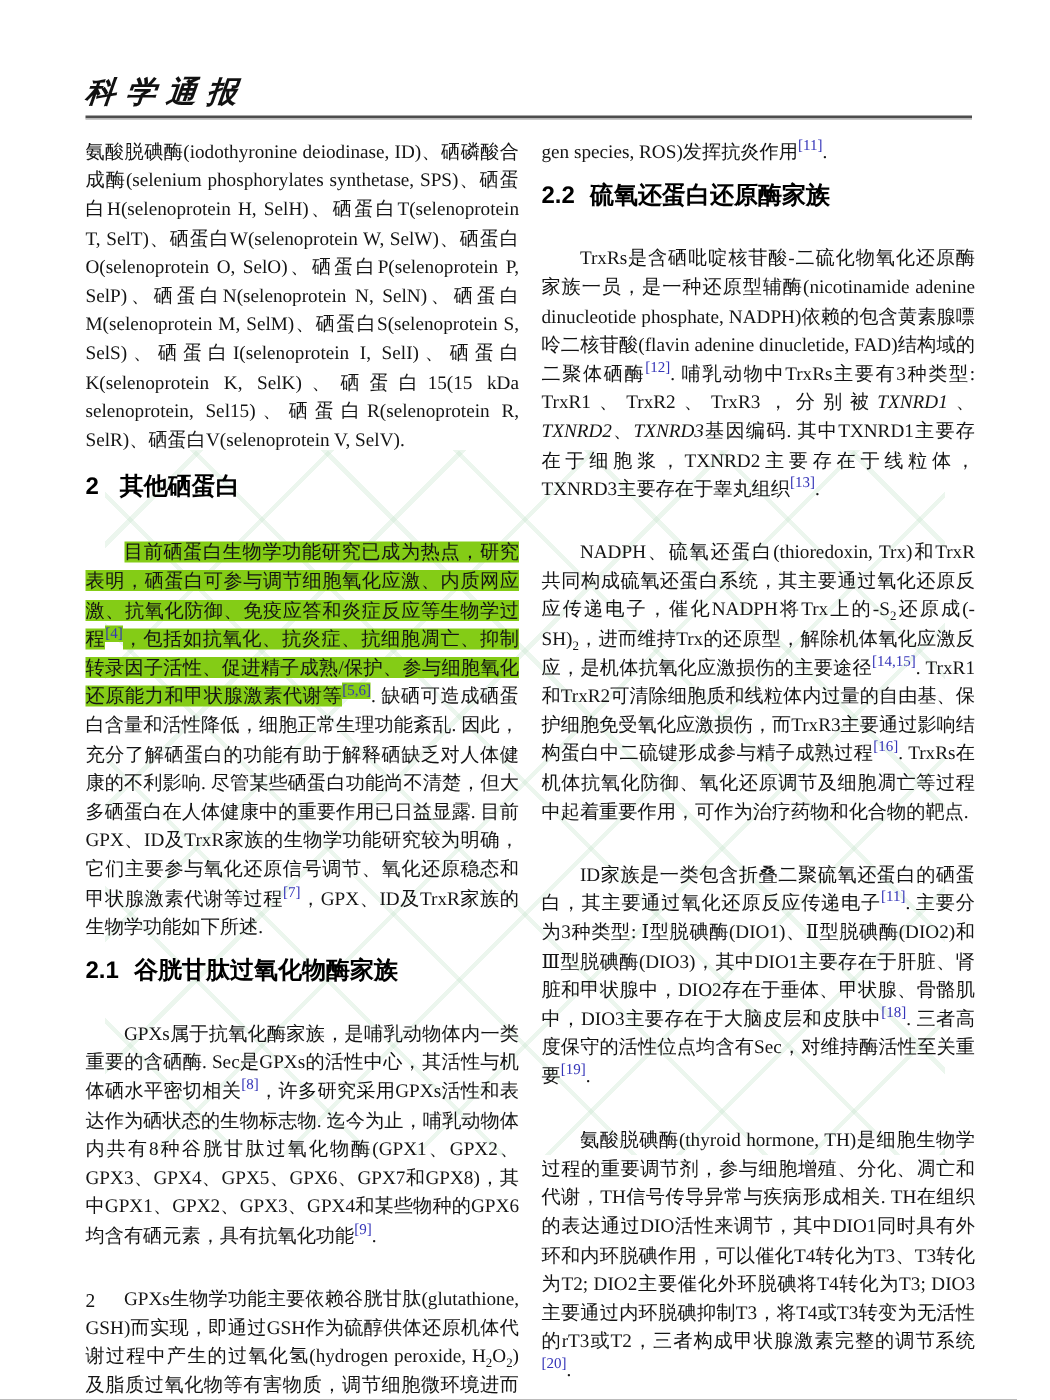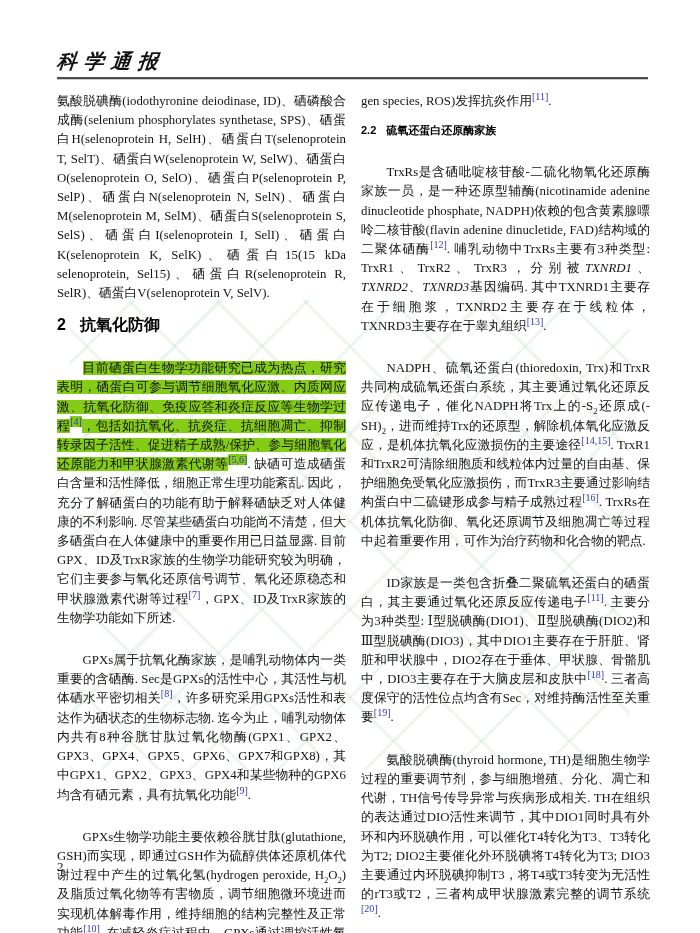--- a/index.html
+++ b/index.html
@@ -45,21 +45,21 @@
   p{margin:0;padding:0;}
   p.ind{text-indent:2em;margin-top:23px;}
   h2.sec{
     font-family:"Liberation Sans","DejaVu Sans",sans-serif;
     font-size:16px;font-weight:bold;color:#000;
     margin:11px 0 9px 0;line-height:22px;text-align:left;
   }
   h2.sec .hnum{margin-right:14px;}
   h3.subsec{
     font-family:"Liberation Sans","DejaVu Sans",sans-serif;
-    font-size:11px;font-weight:bold;color:#000;
+    font-size:16px;font-weight:bold;color:#000;
     margin:10px 0 7px 0;line-height:19px;text-align:left;
   }
   h3.subsec .hnum{margin-right:10px;}
   sup.ref{
     color:#3434b8;
     font-size:10px;
     line-height:0;
     vertical-align:super;
   }
   sub{font-size:8.6px;line-height:0;vertical-align:sub;}
@@ -77,25 +77,28 @@
 
   <div class="masthead">科学通报</div>
   <div class="header-rule"></div>
 
   <div class="watermark"></div>
 
   <div class="col col-left">
     <p class="cont"><span>氨酸脱碘酶(iodothyronine deiodinase, ID)、硒磷酸合成酶(selenium phosphorylates synthetase, SPS)、硒蛋白H(selenoprotein H, SelH)、硒蛋白T(selenoprotein T, SelT)、硒蛋白W(selenoprotein W, SelW)、硒蛋白O(selenoprotein O, SelO)、硒蛋白P(selenoprotein P, SelP)、硒蛋白N(selenoprotein N, SelN)、硒蛋白M(selenoprotein M, SelM)、硒蛋白S(selenoprotein S, SelS)、硒蛋白I(selenoprotein I, SelI)、硒蛋白K(selenoprotein K, SelK)、硒蛋白15(15 kDa selenoprotein, Sel15)、硒蛋白R(selenoprotein R, SelR)、硒蛋白V(selenoprotein V, SelV).</span></p>
 
     <h2 class="sec">
-      <span class="hnum">2</span><span>抗氧化防御</span>
+      <span class="hnum">2</span><span>其他硒蛋白</span>
     </h2>
 
     <p class="ind"><span class="hl">目前硒蛋白生物学功能研究已成为热点，研究表明，硒蛋白可参与调节细胞氧化应激、内质网应激、抗氧化防御、免疫应答和炎症反应等生物学过程</span><sup class="ref hl">[4]</sup><span class="hl">，包括如抗氧化、抗炎症、抗细胞凋亡、抑制转录因子活性、促进精子成熟/保护、参与细胞氧化还原能力和甲状腺激素代谢等</span><sup class="ref hl">[5,6]</sup><span>. 缺硒可造成硒蛋白含量和活性降低，细胞正常生理功能紊乱. 因此，充分了解硒蛋白的功能有助于解释硒缺乏对人体健康的不利影响. 尽管某些硒蛋白功能尚不清楚，但大多硒蛋白在人体健康中的重要作用已日益显露. 目前GPX、ID及TrxR家族的生物学功能研究较为明确，它们主要参与氧化还原信号调节、氧化还原稳态和甲状腺激素代谢等过程</span><sup class="ref">[7]</sup><span>，GPX、ID及TrxR家族的生物学功能如下所述.</span></p>
 
+    <h3 class="subsec">
+      <span class="hnum">2.1</span><span>谷胱甘肽过氧化物酶家族</span>
+    </h3>
 
     <p class="ind"><span>GPXs属于抗氧化酶家族，是哺乳动物体内一类重要的含硒酶. Sec是GPXs的活性中心，其活性与机体硒水平密切相关</span><sup class="ref">[8]</sup><span>，许多研究采用GPXs活性和表达作为硒状态的生物标志物. 迄今为止，哺乳动物体内共有8种谷胱甘肽过氧化物酶(GPX1、GPX2、GPX3、GPX4、GPX5、GPX6、GPX7和GPX8)，其中GPX1、GPX2、GPX3、GPX4和某些物种的GPX6均含有硒元素，具有抗氧化功能</span><sup class="ref">[9]</sup><span>.</span></p>
     <p class="ind"><span>GPXs生物学功能主要依赖谷胱甘肽(glutathione, GSH)而实现，即通过GSH作为硫醇供体还原机体代谢过程中产生的过氧化氢(hydrogen peroxide, H</span><sub>2</sub><span>O</span><sub>2</sub><span>)及脂质过氧化物等有害物质，调节细胞微环境进而实现机体解毒作用，维持细胞的结构完整性及正常功能</span><sup class="ref">[10]</sup><span>. 在减轻炎症过程中，GPXs通过调控活性氧(reactive oxy-</span></p>
   </div>
 
   <div class="col col-right">
     <p class="cont"><span>gen species, ROS)发挥抗炎作用</span><sup class="ref">[11]</sup><span>.</span></p>
 
     <h3 class="subsec">
       <span class="hnum">2.2</span><span>硫氧还蛋白还原酶家族</span>

